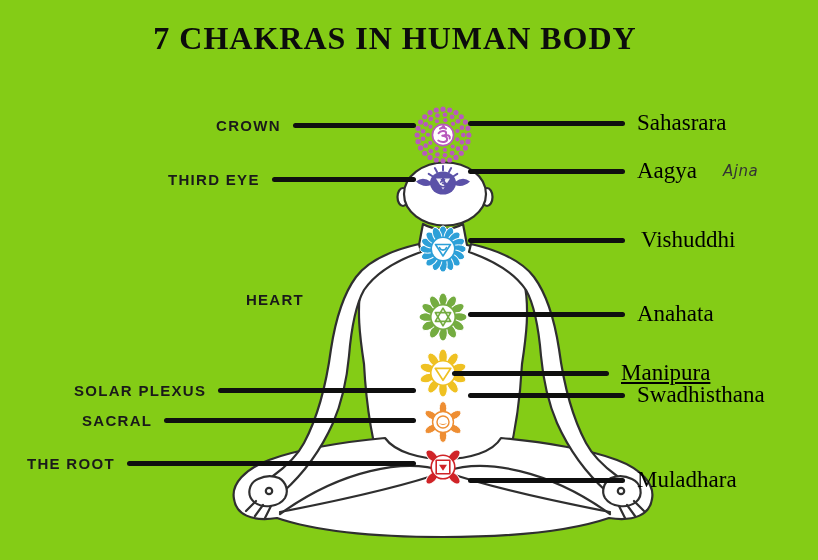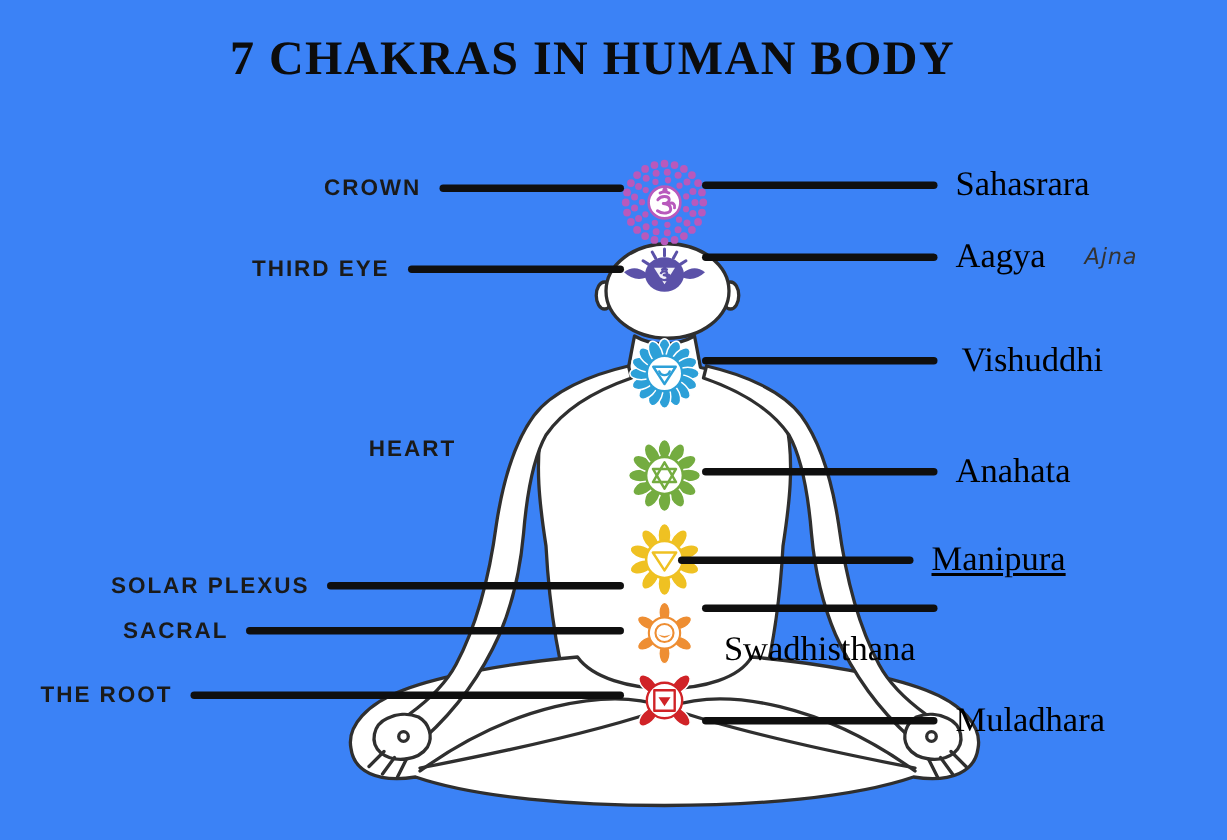--- a/index.html
+++ b/index.html
@@ -1,16 +1,16 @@
 <!DOCTYPE html>
 <html><head>
 <meta charset="utf-8">
 <style>
   html,body{margin:0;padding:0;background:#fff;}
-  .stage{position:relative;width:818px;height:560px;background:#3b82f6;overflow:hidden;
+  .stage{position:relative;width:818px;height:560px;background:#84cc16;overflow:hidden;
          font-family:"Liberation Sans",sans-serif;}
   .title{position:absolute;top:20px;left:0;width:790px;text-align:center;
          font-family:"Liberation Serif","DejaVu Serif",serif;font-weight:700;
          font-size:32px;letter-spacing:1px;color:#0c0c0c;}
   svg.body-art{position:absolute;left:223px;top:140px;}
   .callout{position:absolute;display:flex;align-items:center;gap:12px;}
   .lline{flex:1;height:5px;background:#0f0f0f;border-radius:3px;}
   .rline{width:157px;height:5px;background:#0f0f0f;border-radius:3px;flex:none;}
   .llabel{font-weight:700;font-size:15px;letter-spacing:1.3px;color:#1a1a1a;white-space:nowrap;}
   .rlabel{font-family:"Liberation Serif","DejaVu Serif",serif;font-size:23px;color:#000;white-space:nowrap;}
@@ -24,21 +24,21 @@
   .lc3{left:134px;top:291px;width:282px;flex-direction:column;}
   .lc4{left:74px; top:382px;width:342px;}
   .lc5{left:82px; top:412px;width:334px;}
   .lc6{left:27px; top:455px;width:389px;justify-content:flex-end;}
   
   .rc0{left:468px;top:110px;}
   .rc1{left:468px;top:158px;}
   .rc2{left:468px;top:227px;gap:16px;}
   .rc3{left:468px;top:301px;}
   .rc4{left:452px;top:360px;text-decoration:underline;}
-  .rc5{left:468px;top:403px;flex-direction:column;}
+  .rc5{left:468px;top:382px;}
   .rc6{left:468px;top:467px;}
   
   .ic0{left:411px;top:103px;}
   .ic1{left:414px;top:162px;}
   .ic2{left:417px;top:223px;}
   .ic3{left:416px;top:290px;}
   .ic4{left:416px;top:346px;}
   .ic5{left:420px;top:399px;}
   .ic6{left:417px;top:441px;}
 </style>

